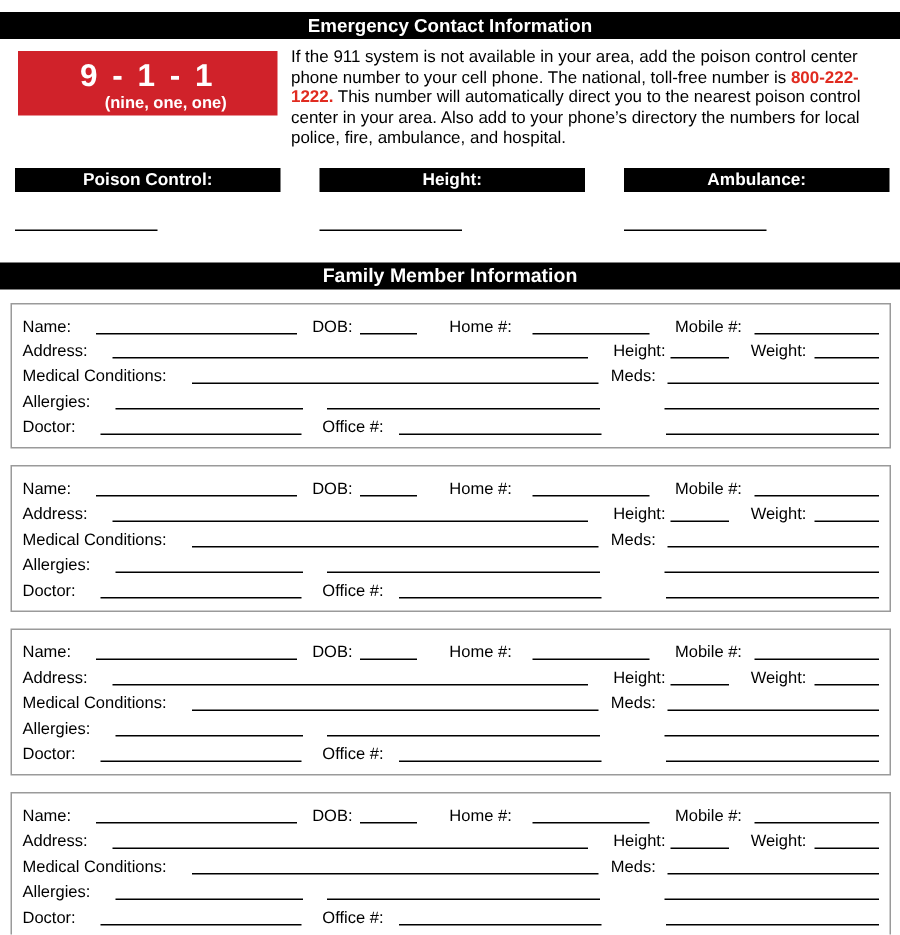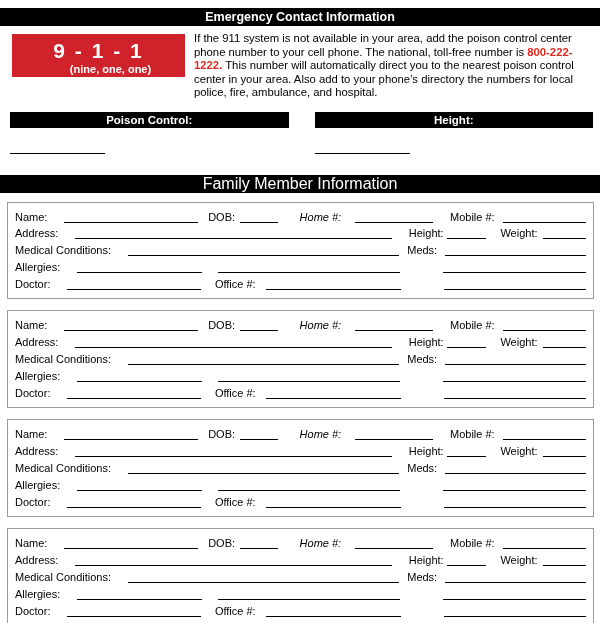--- a/index.html
+++ b/index.html
@@ -31,41 +31,41 @@
   .phone{color:var(--phone-red);font-weight:bold;}
   .contact-row{display:flex;gap:26px;margin:12px 7px 0 10px;}
   .contact-cell{flex:1;}
   .contact-box{
     background:var(--bar-bg);color:var(--bar-text);font-weight:bold;
     font-size:11.5px;text-align:center;height:16px;line-height:16px;
   }
   .contact-line{width:95px;height:0;border-bottom:1.4px solid var(--line-color);margin-top:25px;}
   .section-bar{
     margin-top:21px;height:18px;background:var(--bar-bg);color:var(--bar-text);
-    text-align:center;font-weight:normal;font-size:16px;line-height:18px;
+    text-align:center;font-weight:bold;font-size:13px;line-height:18px;
   }
   .members{margin:9px 6px 0 7px;}
   .member{
     border:1px solid var(--block-border);padding:6px 7px 6px 7px;margin-bottom:11px;
     background:#fff;
   }
   .row{display:flex;align-items:baseline;height:16.8px;font-size:11px;}
   .lbl{white-space:nowrap;}
   .line{
     height:12px;border-bottom:1.2px solid var(--line-color);
     position:relative;top:2px;min-width:10px;
   }
   .f146{flex:146 1 0;} .f41{flex:41 1 0;} .f85{flex:85 1 0;} .f91{flex:91 1 0;}
   .f342{flex:342 1 0;} .f43{flex:43 1 0;} .f47{flex:47 1 0;}
   .f287{flex:287 1 0;} .f149{flex:149 1 0;}
   .f130{flex:130 1 0;} .f190{flex:190 1 0;}
   .f140{flex:140 1 0;} .f142{flex:142 1 0;}
   .ml3{margin-left:3px;} .ml4{margin-left:17px;} .ml5{margin-left:5px;}
   .ml8{margin-left:8px;text-align:right;} .ml10{margin-left:10px;} .ml14{margin-left:14px;}
-  .ml16{margin-left:16px;} .ml17{margin-left:17px;} .ml20{margin-left:22px;font-style:italic;}
+  .ml16{margin-left:16px;} .ml17{margin-left:17px;} .ml20{margin-left:22px;}
   .ml43{margin-left:43px;}
 </style>
 </head>
 <body>
 
 <div class="page">
 
   <div class="top-bar">
     <span>Emergency Contact Information</span>
   </div>
@@ -88,20 +88,26 @@
   </div>
 
   <div class="contact-cell">
     <div class="contact-box">
       <span>Height:</span>
     </div>
     <div class="contact-line"></div>
   </div>
 
 
+  <div class="contact-cell">
+    <div class="contact-box">
+      <span>Ambulance:</span>
+    </div>
+    <div class="contact-line"></div>
+  </div>
 
 </div>
 
   <div class="section-bar">
     <span>Family Member Information</span>
   </div>
 
   <div class="members" id="members">
   <div class="member">
     <div class="row">

